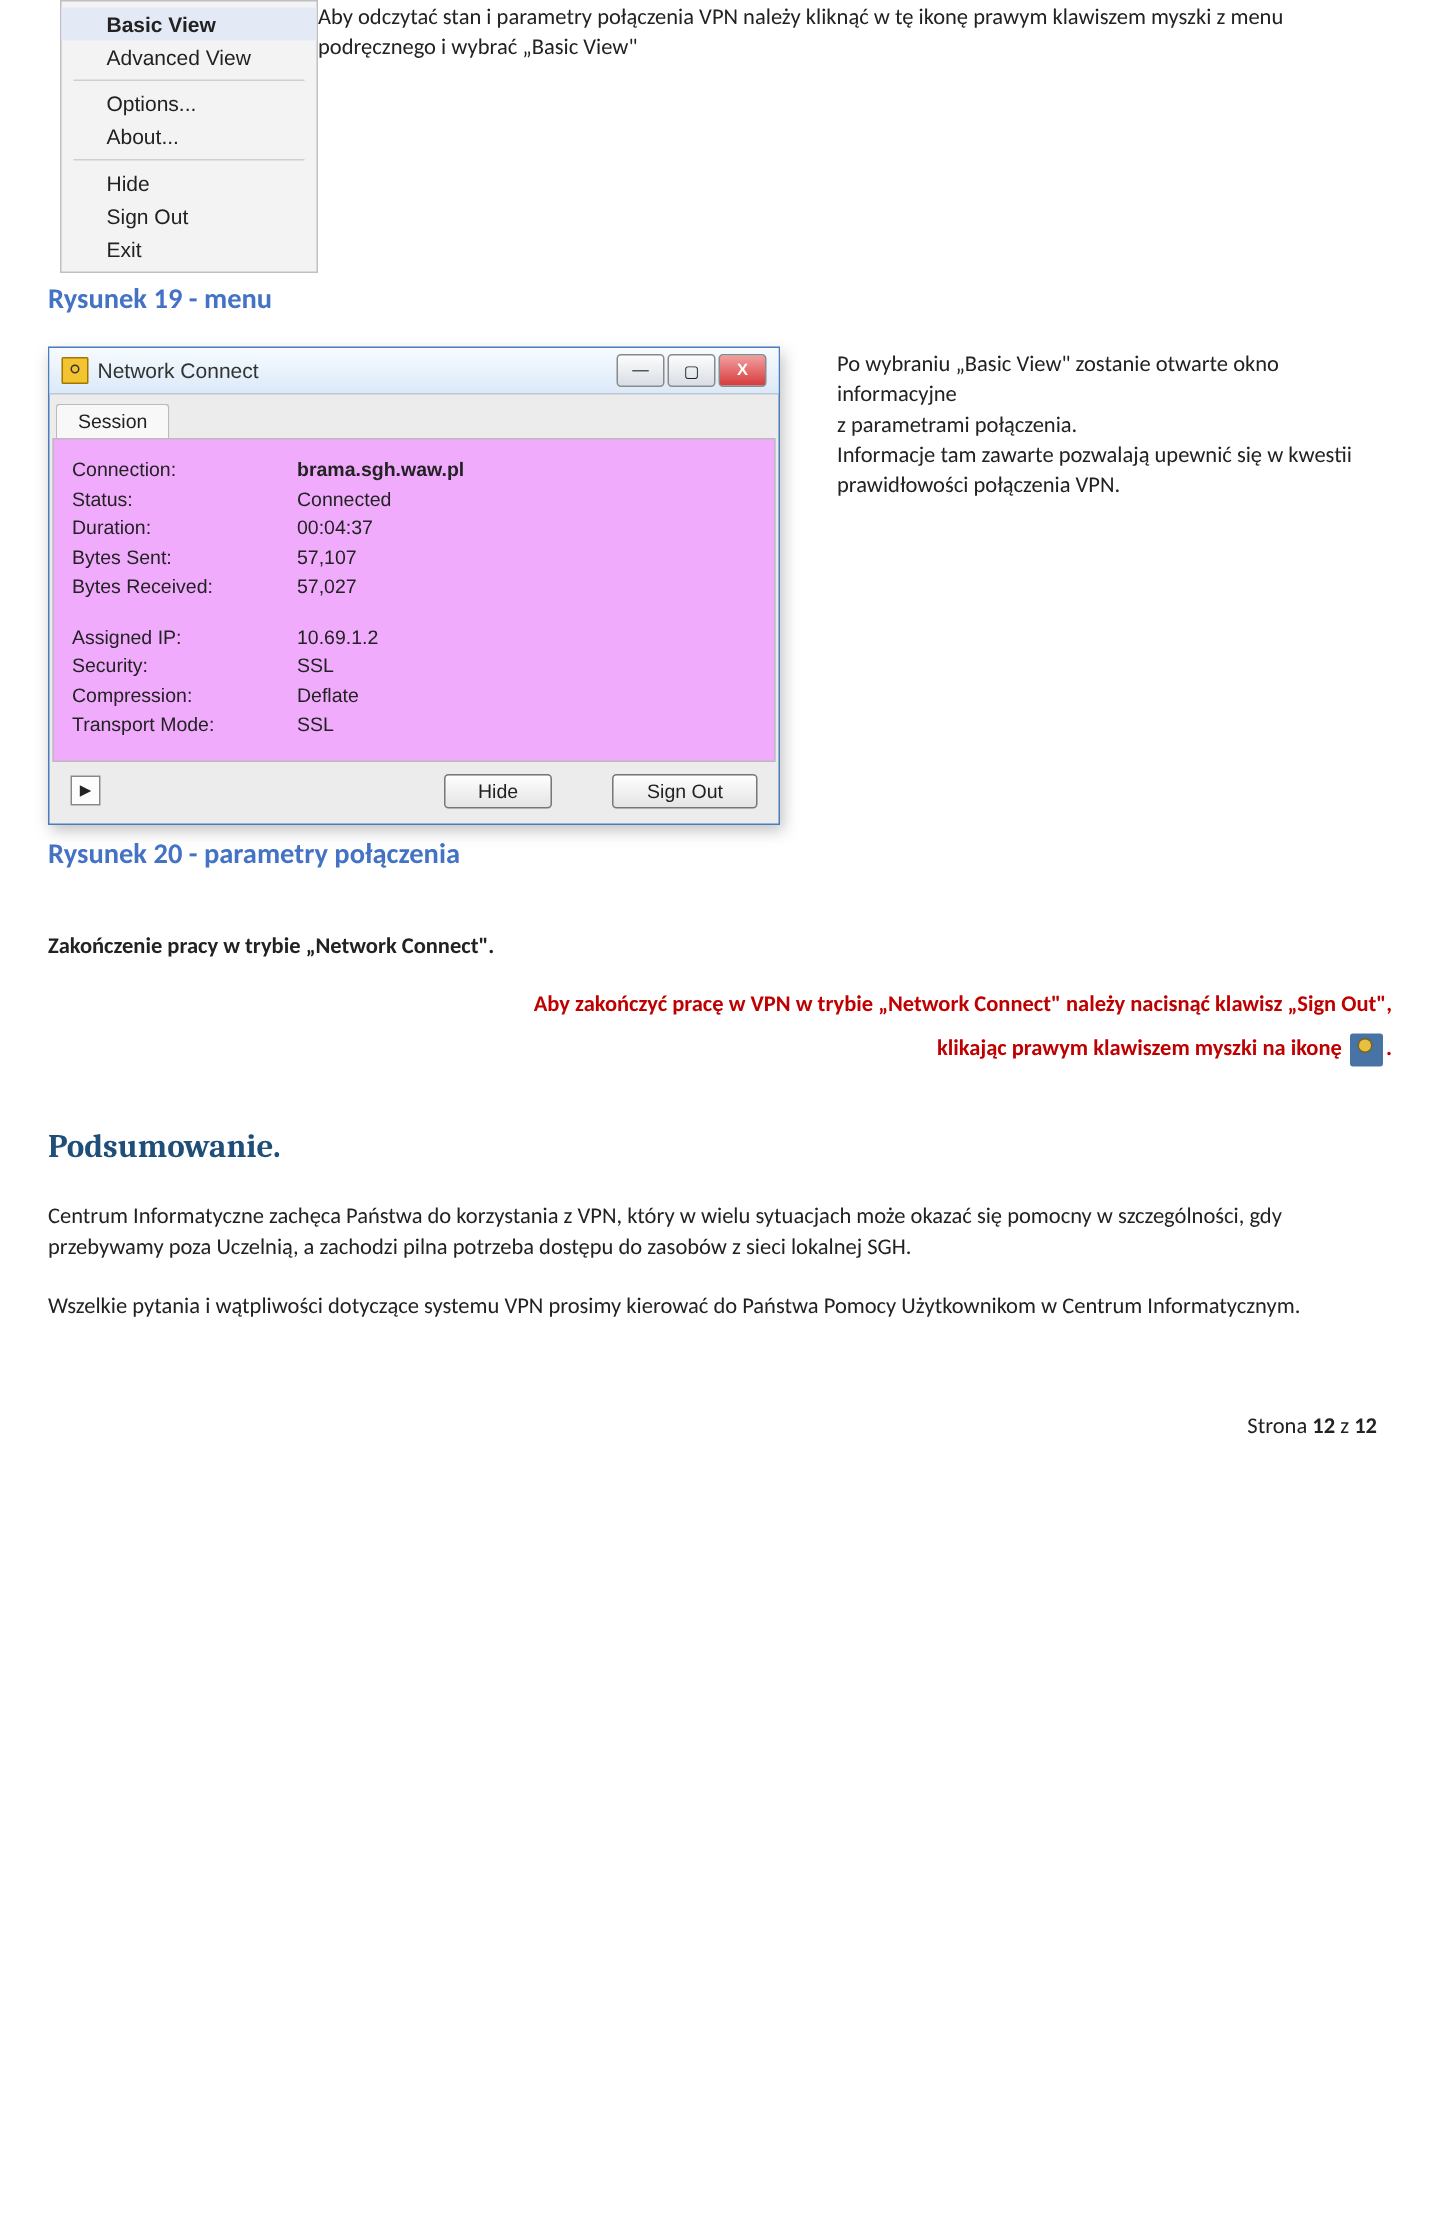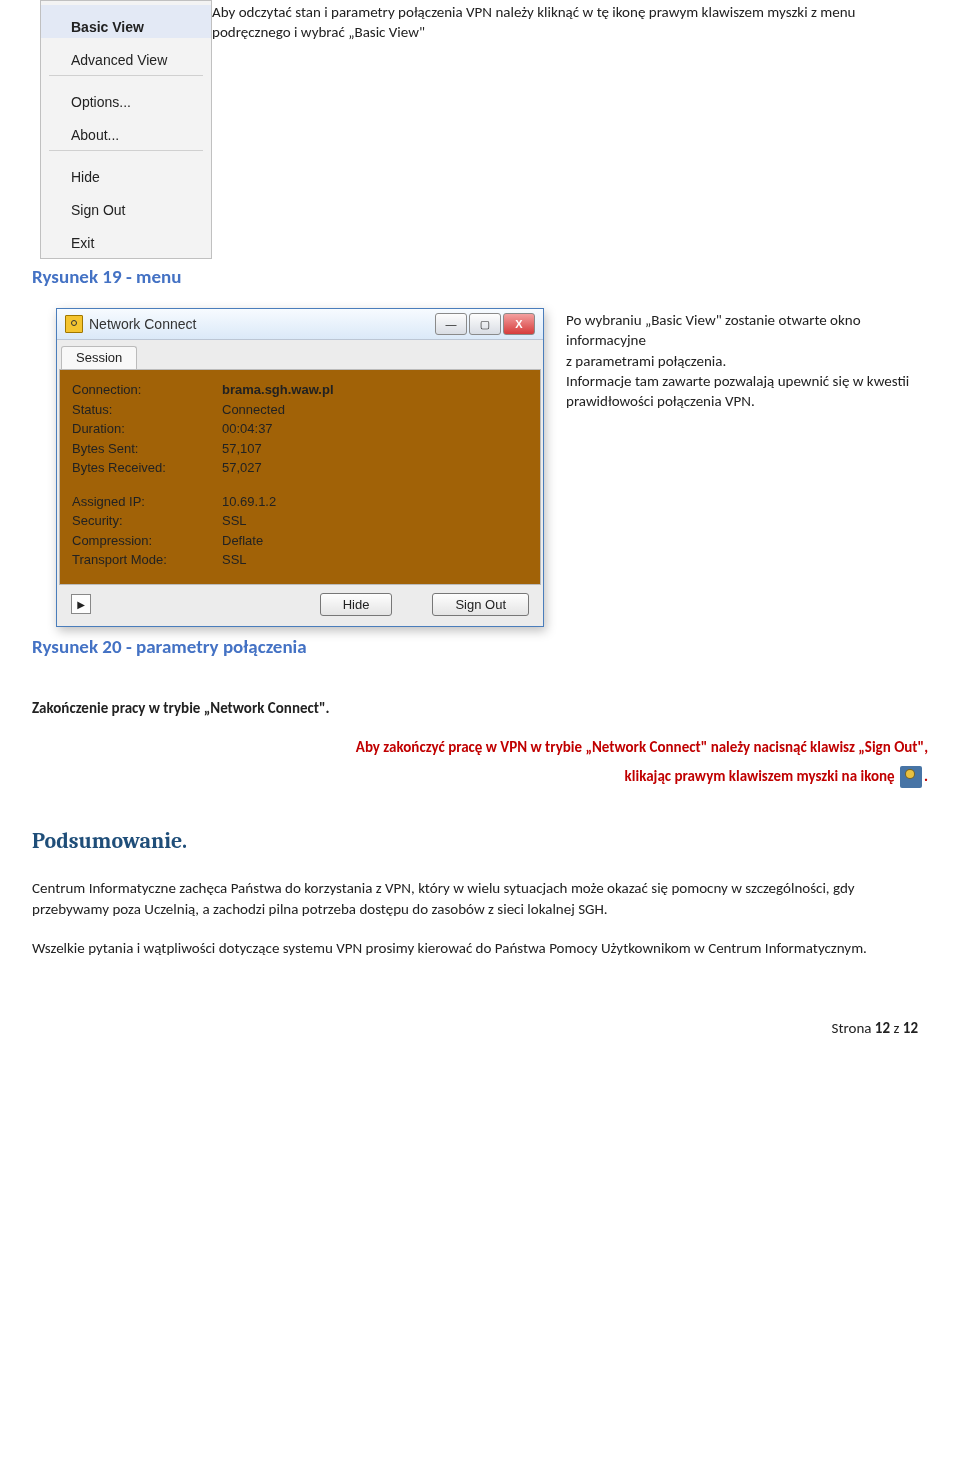--- a/index.html
+++ b/index.html
@@ -27,21 +27,21 @@
     font-size: 14px;
     padding: 4px 0;
     font-family: "Segoe UI", Tahoma, sans-serif;
   }
   .context-menu .sep {
     height: 1px;
     background: #d0d0d0;
     margin: 4px 8px;
   }
   .menu-item {
-    padding: 14px 14px 3px 30px;
+    padding: 3px 14px 3px 30px;
     color: #222;
     cursor: default;
   }
   .menu-item.selected-bold {
     font-weight: bold;
     background: #e3e9f5;
   }
   .para {
     font-size: 15px;
     line-height: 1.35;
@@ -49,23 +49,22 @@
     padding-right: 20px;
   }
   .caption {
     color: #4472c4;
     font-size: 19px;
     font-weight: bold;
     margin: 4px 0 20px 0;
   }
   .mid-row {
     display: flex;
-    gap: 22px;
+    gap: 38px;
     margin-top: 10px;
-    margin-left: 24px;
   }
   .dialog {
     width: 486px;
     border: 1px solid #4a7dbb;
     background: #ececec;
     box-shadow: 2px 4px 10px rgba(0,0,0,0.25);
     font-family: "Segoe UI", Tahoma, sans-serif;
     font-size: 13px;
     position: relative;
   }
@@ -122,21 +121,21 @@
     padding:3px 14px 4px 14px;
     font-size:13px;
     border-radius:3px 3px 0 0;
     cursor:default;
     margin-left:2px;
   }
   .tab-content {
     border:1px solid #bbb;
     margin:0 2px;
     padding:10px 12px 14px 12px;
-    background:#a16207;
+    background:#f0abfc;
   }
   .kv-row{display:flex;font-size:13px;line-height:1.5;}
   .kv-row .k{width:150px;color:#222;}
   .kv-row .v{color:#222;}
   .kv-gap{height:14px;}
   .dlg-btn-row{
     display:flex;
     justify-content:flex-end;
     gap:40px;
     padding:8px 14px 10px 14px;

